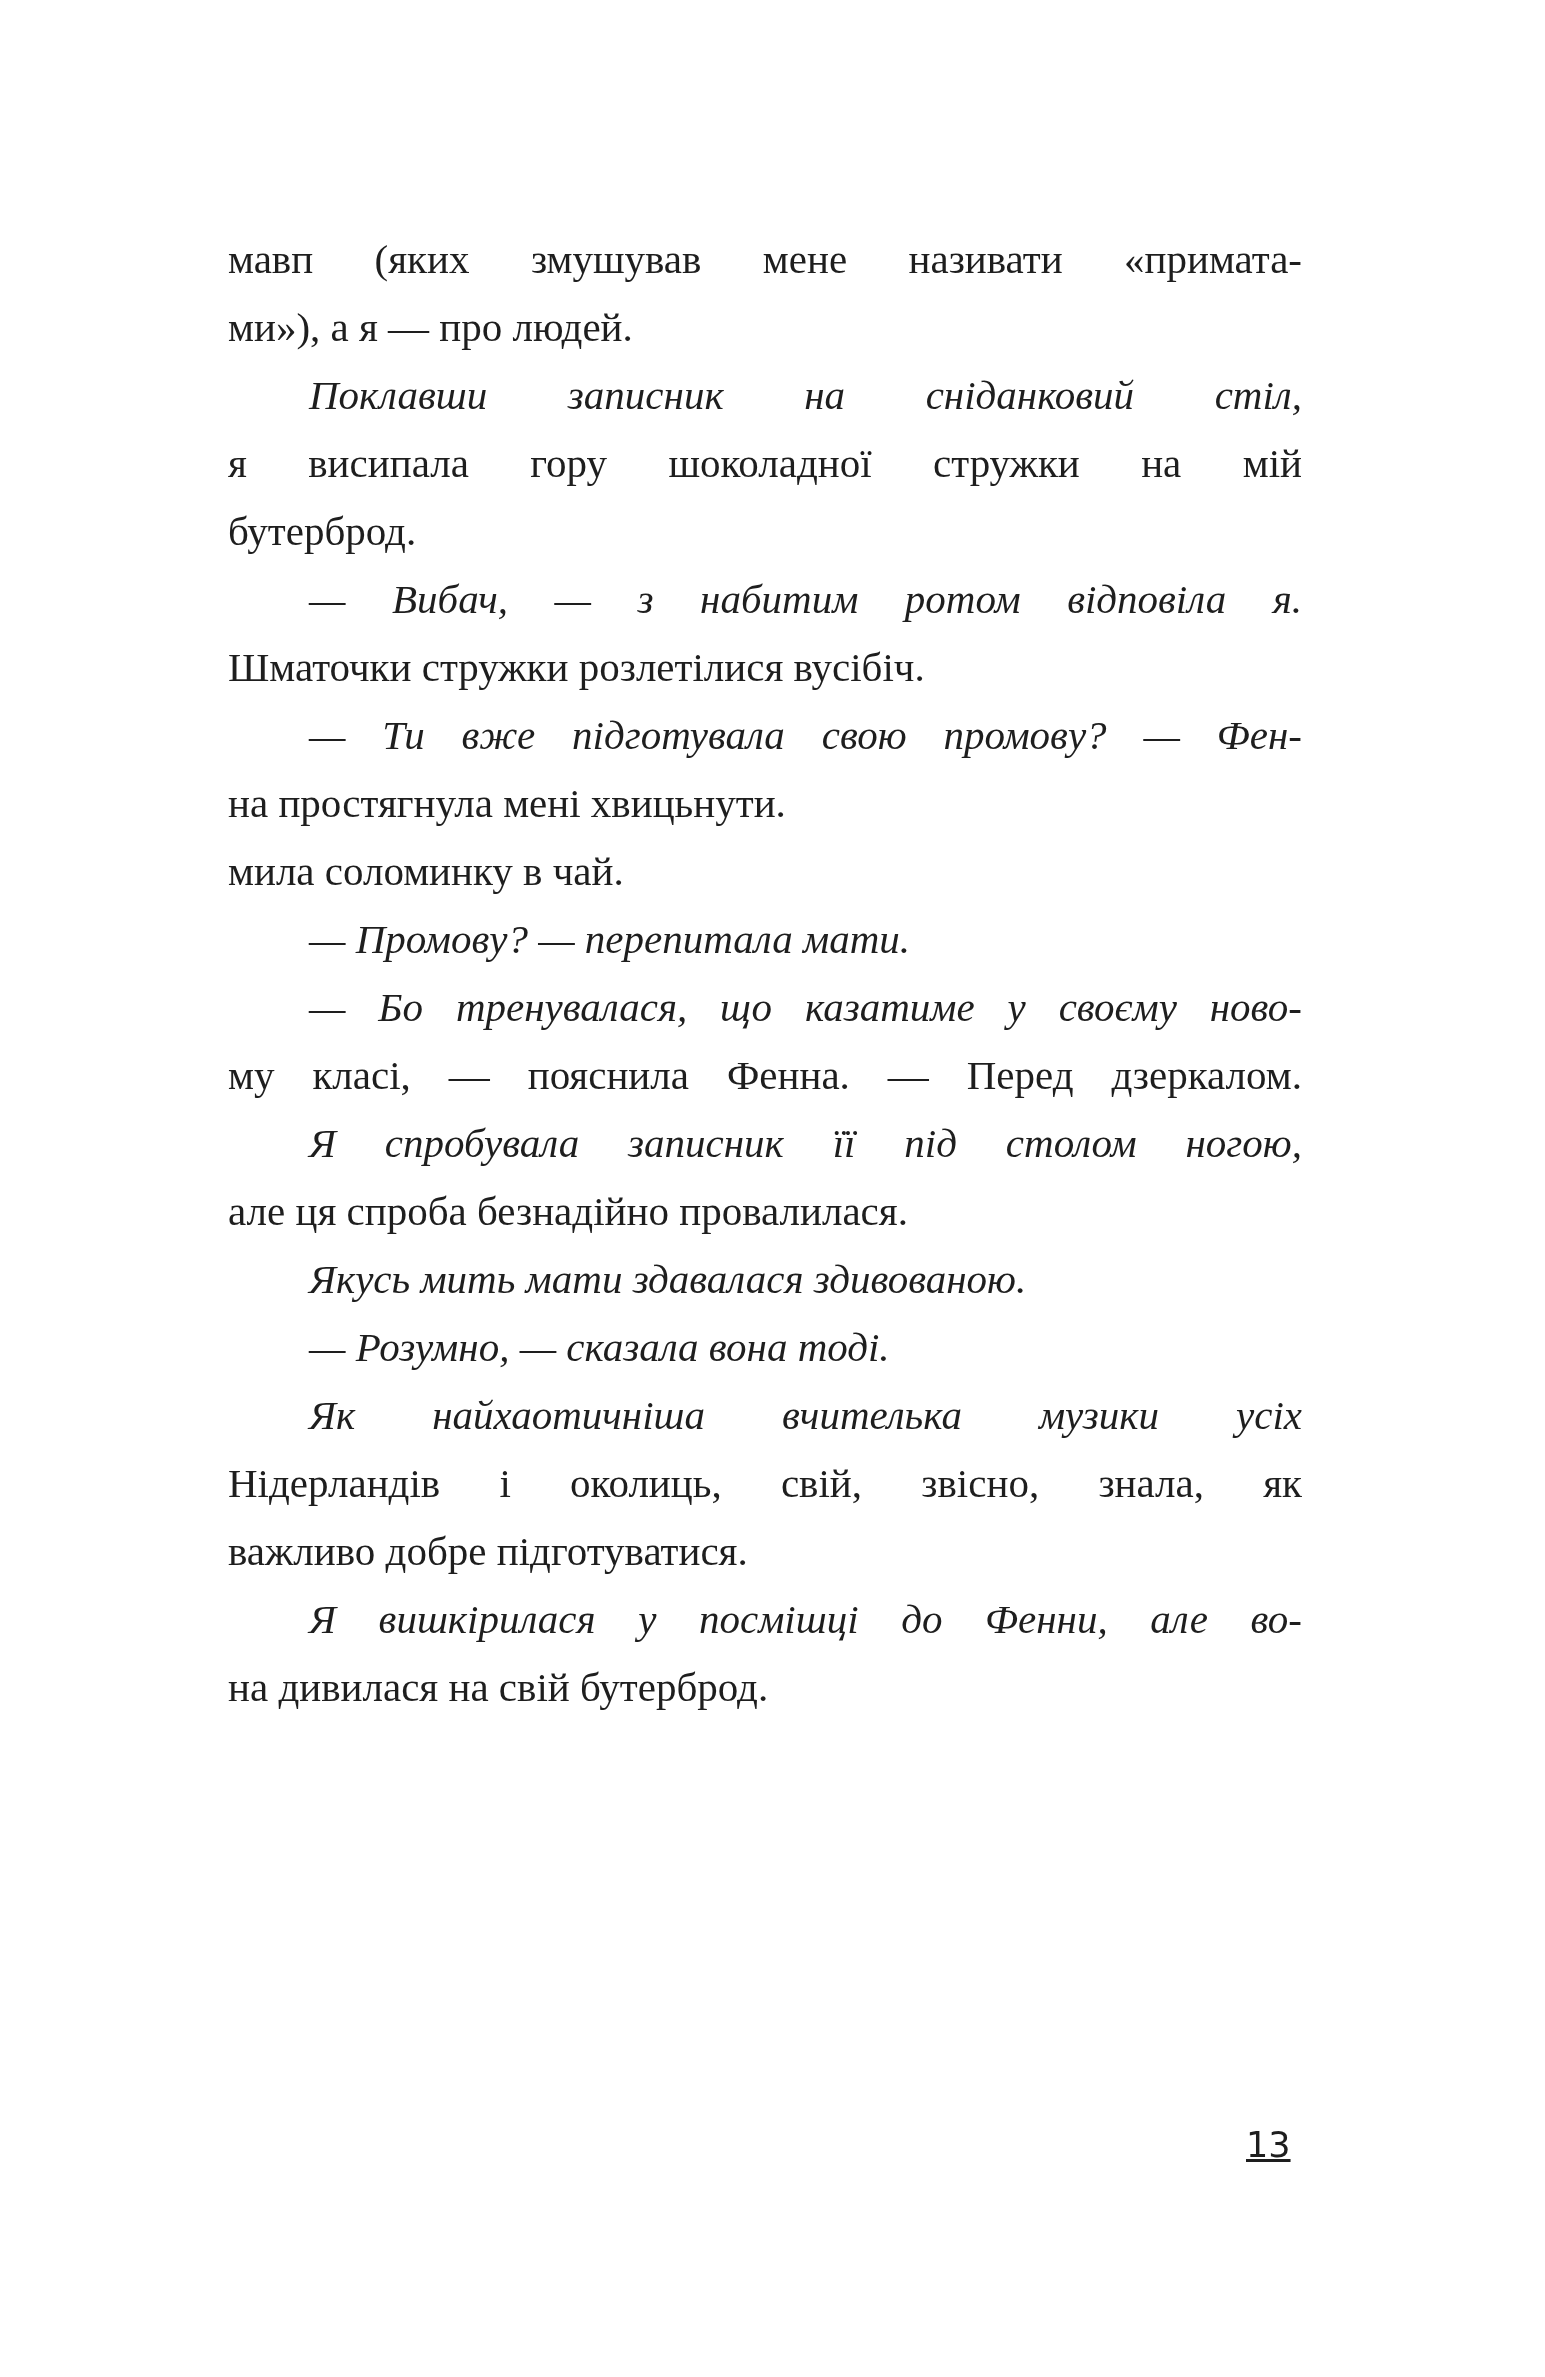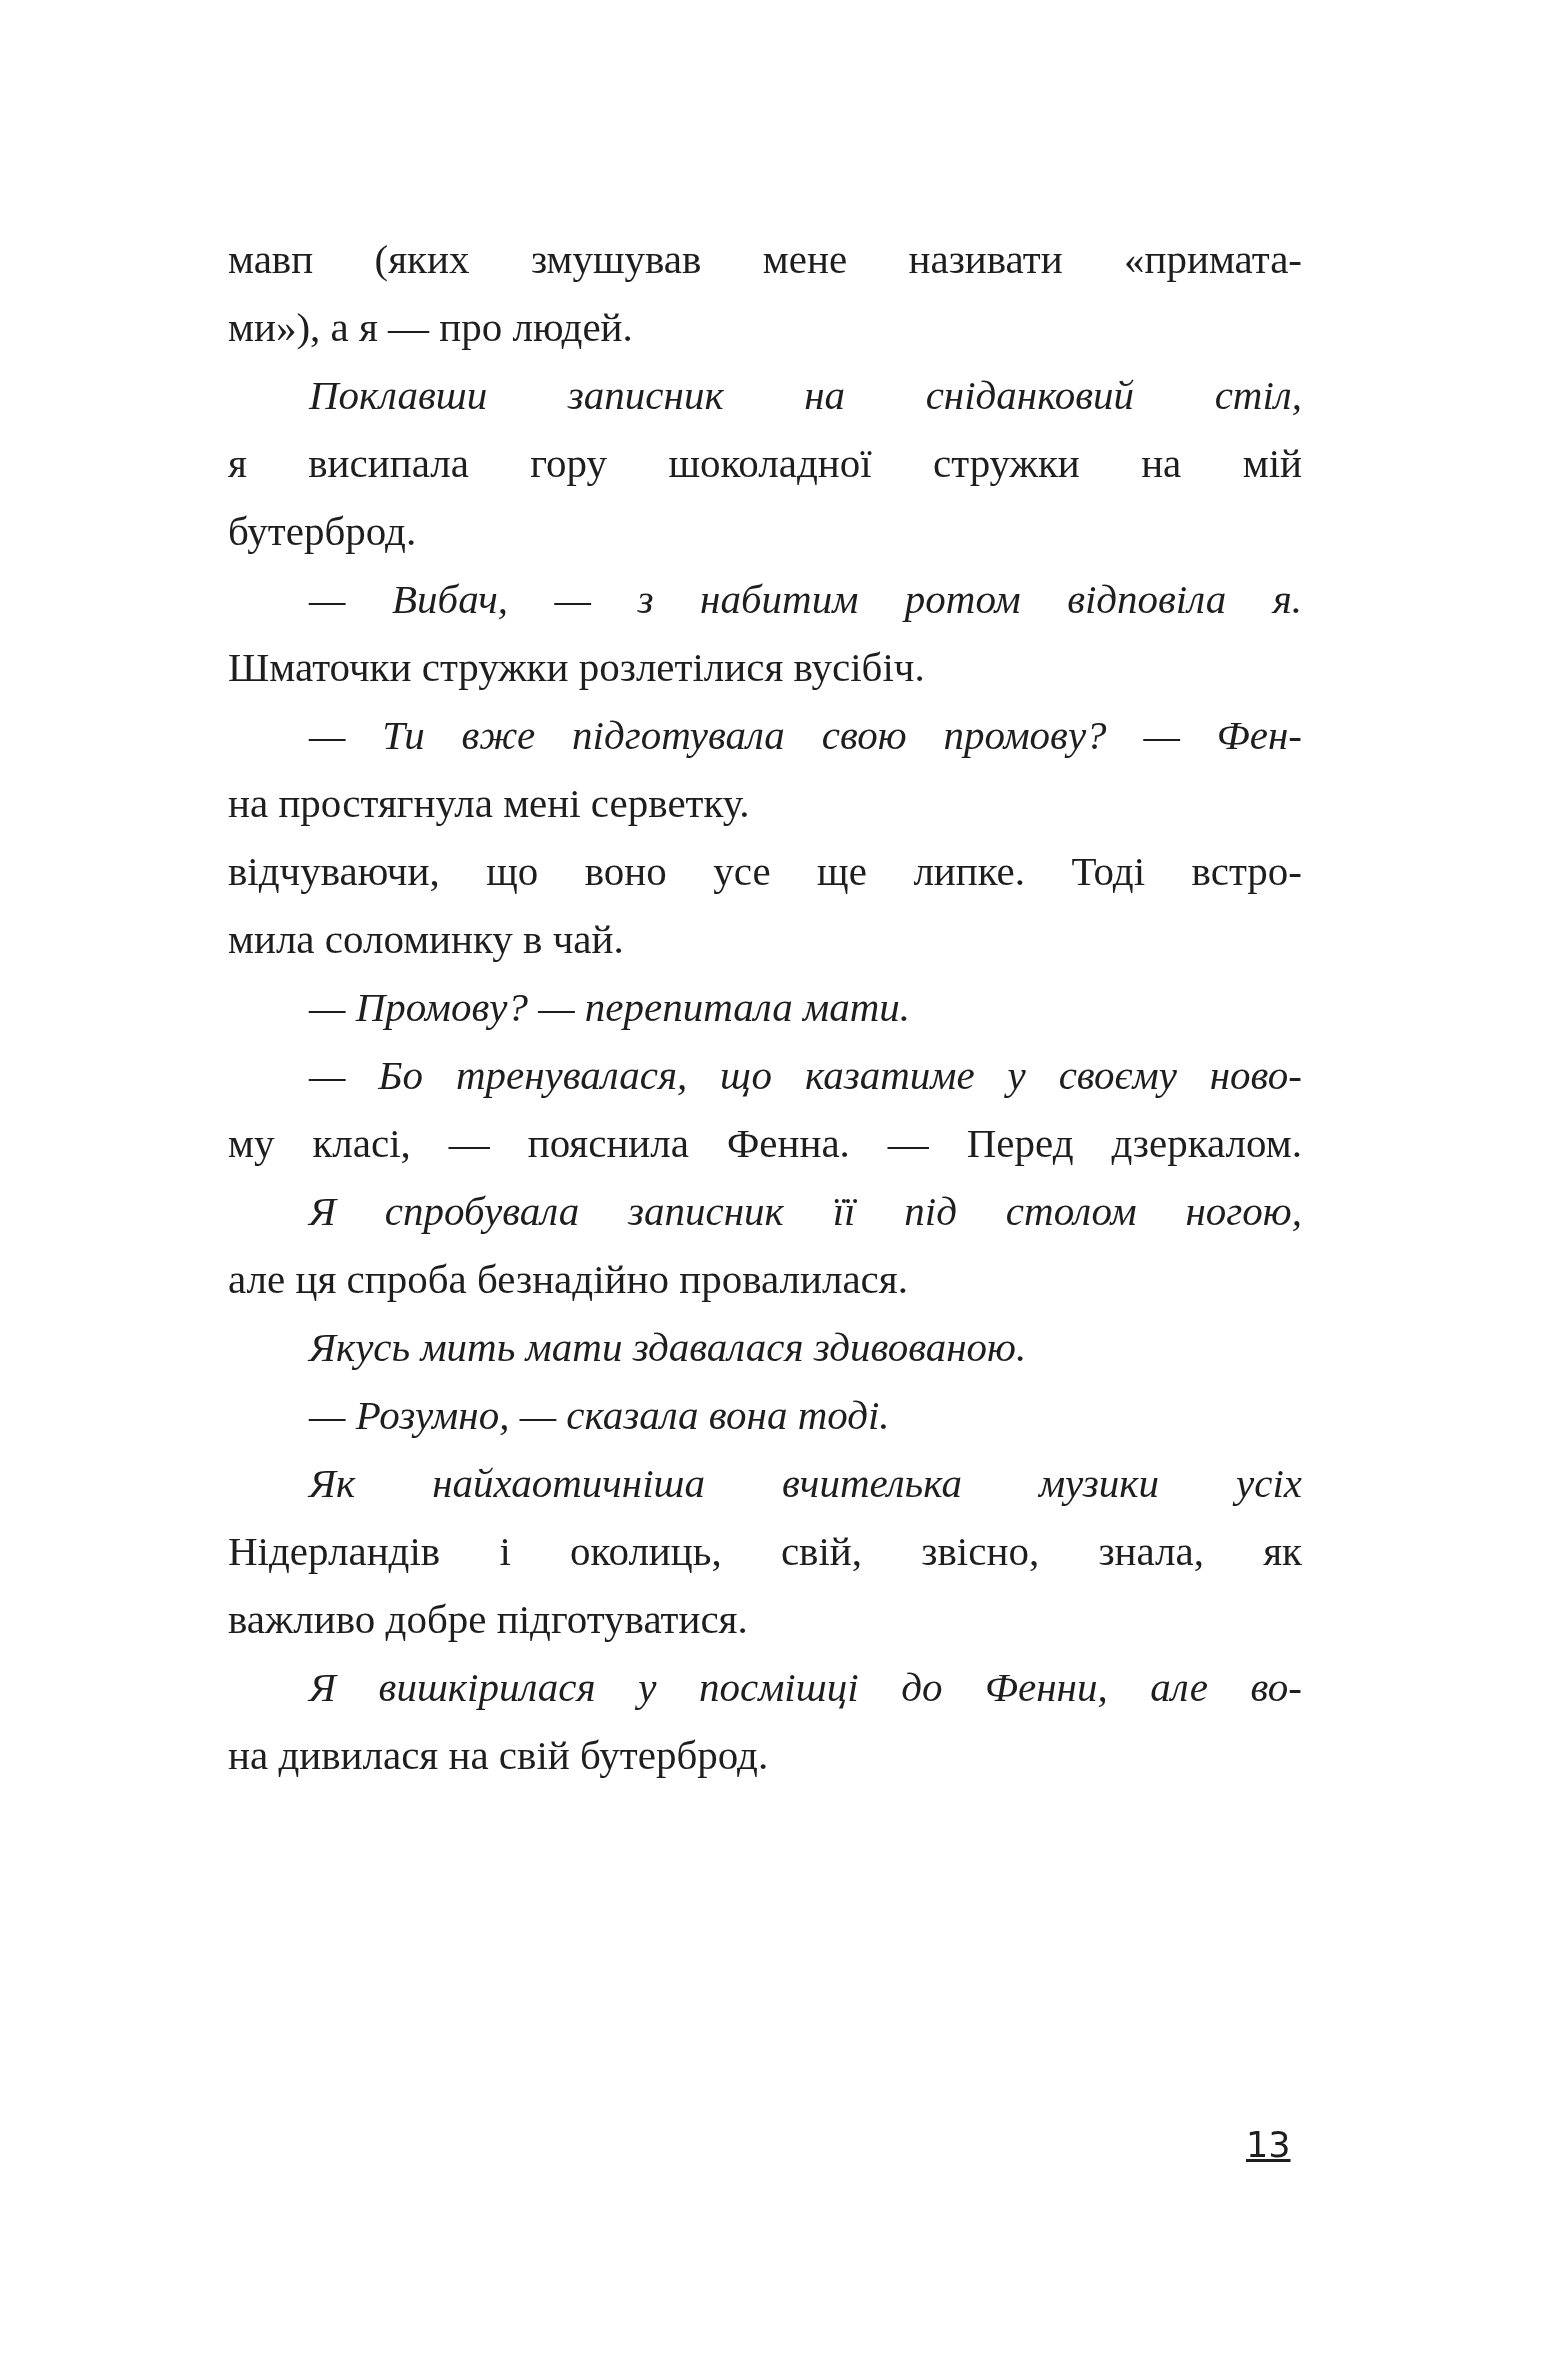--- a/index.html
+++ b/index.html
@@ -25,22 +25,21 @@
 <div class="page">
   <div class="text-block">
     <span class="line">мавп (яких змушував мене називати «примата-</span>
     <span class="line last">ми»), а я — про людей.</span>
     <span class="line indent">Поклавши записник на сніданковий стіл,</span>
     <span class="line">я висипала гору шоколадної стружки на мій</span>
     <span class="line last">бутерброд.</span>
     <span class="line indent">— Вибач, — з набитим ротом відповіла я.</span>
     <span class="line last">Шматочки стружки розлетілися вусібіч.</span>
     <span class="line indent">— Ти вже підготувала свою промову? — Фен-</span>
-    <span class="line last">на простягнула мені серветку.</span>
-    <span class="line">відчуваючи, що воно усе ще липке. Тоді встро-</span>
+    <span class="line last">на простягнула мені хвицьнути.</span>
     <span class="line last">мила соломинку в чай.</span>
     <span class="line indent last">— Промову? — перепитала мати.</span>
     <span class="line indent">— Бо тренувалася, що казатиме у своєму ново-</span>
     <span class="line">му класі, — пояснила Фенна. — Перед дзеркалом.</span>
     <span class="line indent">Я спробувала записник її під столом ногою,</span>
     <span class="line last">але ця спроба безнадійно провалилася.</span>
     <span class="line indent last">Якусь мить мати здавалася здивованою.</span>
     <span class="line indent last">— Розумно, — сказала вона тоді.</span>
     <span class="line indent">Як найхаотичніша вчителька музики усіх</span>
     <span class="line">Нідерландів і околиць, свій, звісно, знала, як</span>

